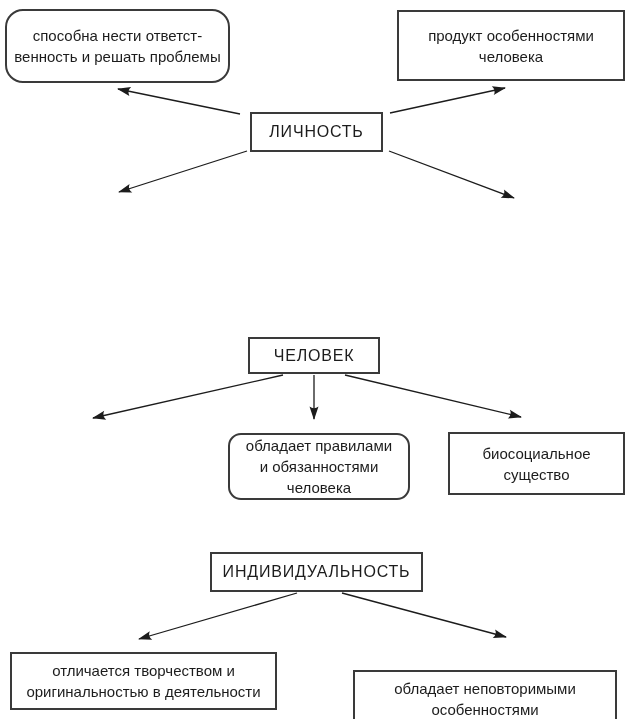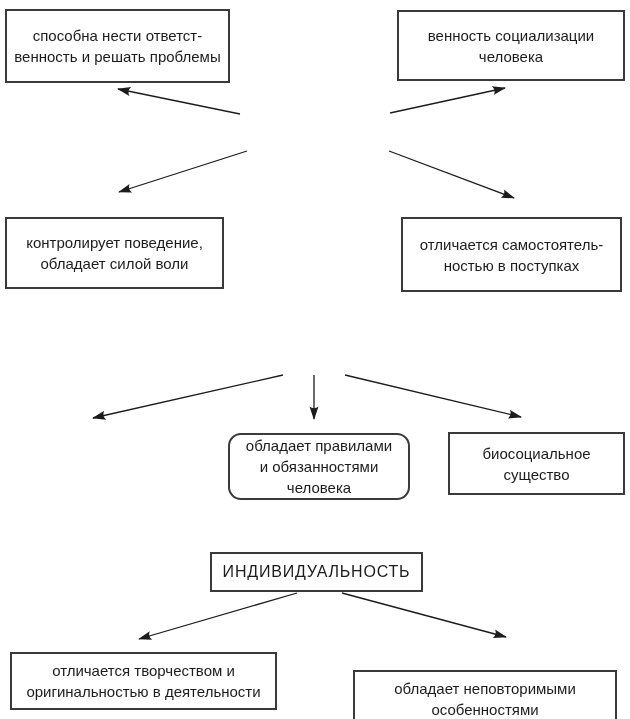--- a/index.html
+++ b/index.html
@@ -37,21 +37,21 @@
     line-height: 1.4;
     color: #1c1c1c;
     padding: 4px 6px;
   }
   .node.title {
     font-size: 16px;
     letter-spacing: 0.8px;
     line-height: 1.2;
   }
   
-  .p-tl     { left: 5px;   top: 9px;   width: 225px; height: 74px; }
+  .p-tl     { left: 5px;   top: 9px;   width: 225px; height: 74px; border-radius: 18px; }
   .p-tr     { left: 397px; top: 10px;  width: 228px; height: 71px; }
   .p-center { left: 250px; top: 112px; width: 133px; height: 40px; }
   .p-bl     { left: 5px;   top: 217px; width: 219px; height: 72px; }
   .p-br     { left: 401px; top: 217px; width: 221px; height: 75px; }
   
   .h-center { left: 248px; top: 337px; width: 132px; height: 37px; }
   .h-left   { left: 10px;  top: 433px; width: 178px; height: 63px; }
   .h-mid    { left: 228px; top: 433px; width: 182px; height: 67px; border-radius: 13px; }
   .h-right  { left: 448px; top: 432px; width: 177px; height: 63px; }
   
@@ -78,27 +78,25 @@
       <line x1="283" y1="375" x2="93" y2="418" marker-end="url(#ah)"></line>
       <line x1="314" y1="375" x2="314" y2="419" marker-end="url(#ah)"></line>
       <line x1="345" y1="375" x2="521" y2="417" marker-end="url(#ah)"></line>
       <line x1="297" y1="593" x2="139" y2="639" marker-end="url(#ah)"></line>
       <line x1="342" y1="593" x2="506" y2="637" marker-end="url(#ah)"></line>
     </g>
   </svg>
 
   <div class="node p-tl">способна нести ответст-
 венность и решать проблемы</div>
-  <div class="node p-tr">венность социализации
+  <div class="node p-tr">продукт особенностями
 человека</div>
-  <div class="node p-bl">контролирует поведение,
-обладает силой воли</div>
-  <div class="node p-br">отличается самостоятель-
-ностью в поступках</div>
+  <div class="node title p-center">ЛИЧНОСТЬ</div>
 
+  <div class="node title h-center">ЧЕЛОВЕК</div>
   <div class="node h-mid">обладает правилами
 и обязанностями
 человека</div>
   <div class="node h-right">биосоциальное
 существо</div>
 
   <div class="node i-left">отличается творчеством и
 оригинальностью в деятельности</div>
   <div class="node title i-center">ИНДИВИДУАЛЬНОСТЬ</div>
   <div class="node i-right">обладает неповторимыми

